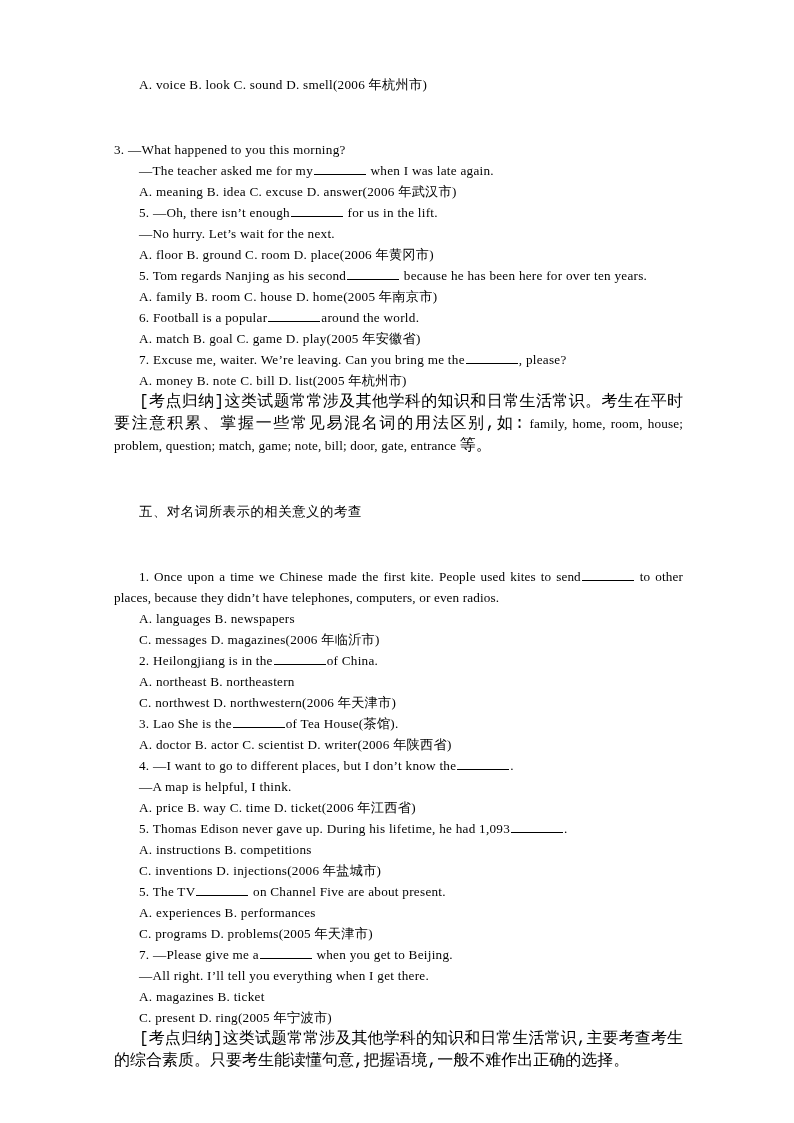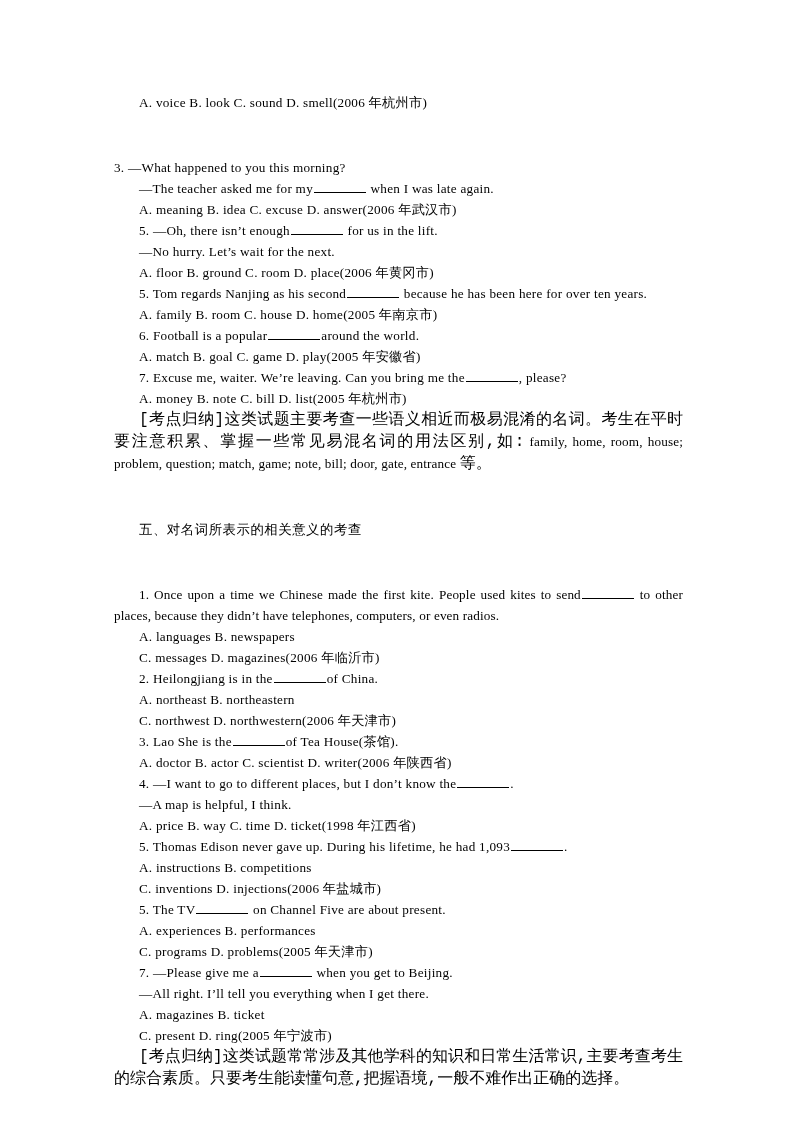--- a/index.html
+++ b/index.html
@@ -22,21 +22,21 @@
     top: 0;
     width: 794px;
     height: 1123px;
     background: #ffffff;
   }
 
   
   .column {
     position: absolute;
     left: 114px;
-    top: 92px;
+    top: 74px;
     width: 569px;
   }
 
   .line {
     font-size: 13.2px;
     line-height: 21px;
     white-space: nowrap;
     letter-spacing: 0.02em;
   }
 
@@ -110,38 +110,38 @@
 
     <div class="line indent"><span>5. Tom regards Nanjing as his second</span><span class="blank"></span><span> because he has been here for over ten years.</span></div>
     <div class="line indent">A. family B. room C. house D. home(2005 年南京市)</div>
 
     <div class="line indent"><span>6. Football is a popular</span><span class="blank"></span><span>around the world.</span></div>
     <div class="line indent">A. match B. goal C. game D. play(2005 年安徽省)</div>
 
     <div class="line indent"><span>7. Excuse me, waiter. We’re leaving. Can you bring me the</span><span class="blank"></span><span>, please?</span></div>
     <div class="line indent">A. money B. note C. bill D. list(2005 年杭州市)</div>
 
-    <div class="para para-indent"><span class="cn">[考点归纳]</span><span class="cn">这类试题主要考查一些语义相近而极易混淆的名词。考生在平时要注意积累、掌握一些常见易混名词的用法区别,如:</span><span> family, home, room, house; problem, question; match, game; note, bill; door, gate, entrance </span><span class="cn">等。</span></div>
+    <div class="para para-indent"><span class="cn">[考点归纳]</span><span class="cn">这类试题常常涉及其他学科的知识和日常生活常识。考生在平时要注意积累、掌握一些常见易混名词的用法区别,如:</span><span> family, home, room, house; problem, question; match, game; note, bill; door, gate, entrance </span><span class="cn">等。</span></div>
 
     <div class="heading gap-top-26">五、对名词所表示的相关意义的考查</div>
 
     <div class="para para-indent gap-top-26"><span>1. Once upon a time we Chinese made the first kite. People used kites to send</span><span class="blank"></span><span> to other places, because they didn’t have telephones, computers, or even radios.</span></div>
     <div class="line indent">A. languages B. newspapers</div>
     <div class="line indent">C. messages D. magazines(2006 年临沂市)</div>
 
     <div class="line indent"><span>2. Heilongjiang is in the</span><span class="blank"></span><span>of China.</span></div>
     <div class="line indent">A. northeast B. northeastern</div>
     <div class="line indent">C. northwest D. northwestern(2006 年天津市)</div>
 
     <div class="line indent"><span>3. Lao She is the</span><span class="blank"></span><span>of Tea House(茶馆).</span></div>
     <div class="line indent">A. doctor B. actor C. scientist D. writer(2006 年陕西省)</div>
 
     <div class="line indent"><span>4. —I want to go to different places, but I don’t know the</span><span class="blank"></span><span>.</span></div>
     <div class="line indent">—A map is helpful, I think.</div>
-    <div class="line indent">A. price B. way C. time D. ticket(1998 年江西省)</div>
+    <div class="line indent">A. price B. way C. time D. ticket(2006 年江西省)</div>
 
     <div class="line indent"><span>5. Thomas Edison never gave up. During his lifetime, he had 1,093</span><span class="blank"></span><span>.</span></div>
     <div class="line indent">A. instructions B. competitions</div>
     <div class="line indent">C. inventions D. injections(2006 年盐城市)</div>
 
     <div class="line indent"><span>5. The TV</span><span class="blank"></span><span> on Channel Five are about present.</span></div>
     <div class="line indent">A. experiences B. performances</div>
     <div class="line indent">C. programs D. problems(2005 年天津市)</div>
 
     <div class="line indent"><span>7. —Please give me a</span><span class="blank"></span><span> when you get to Beijing.</span></div>

